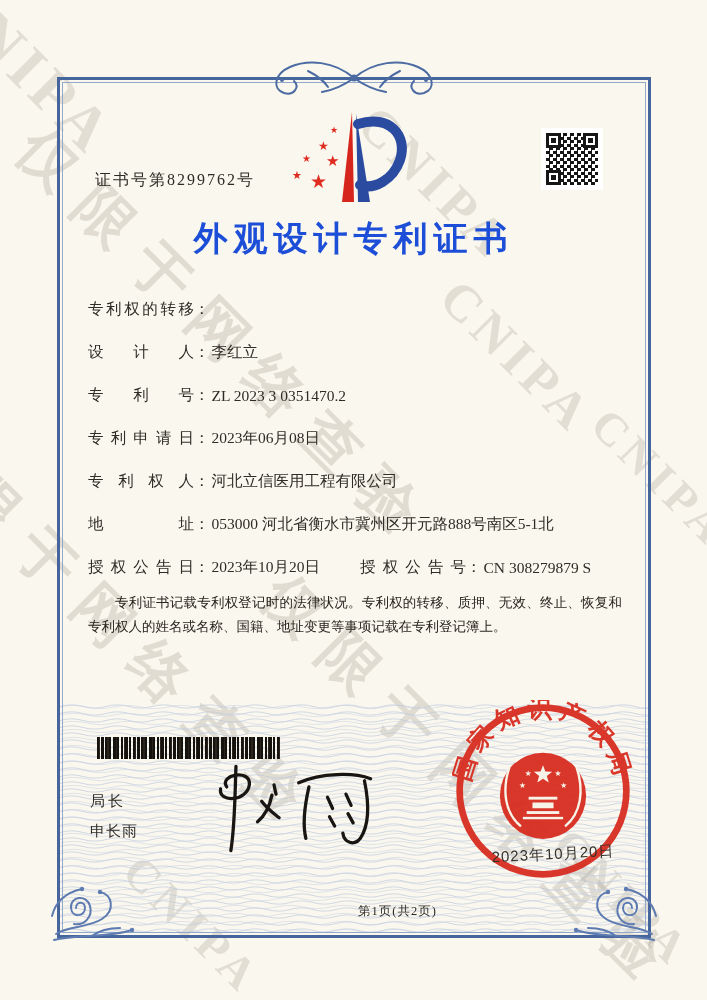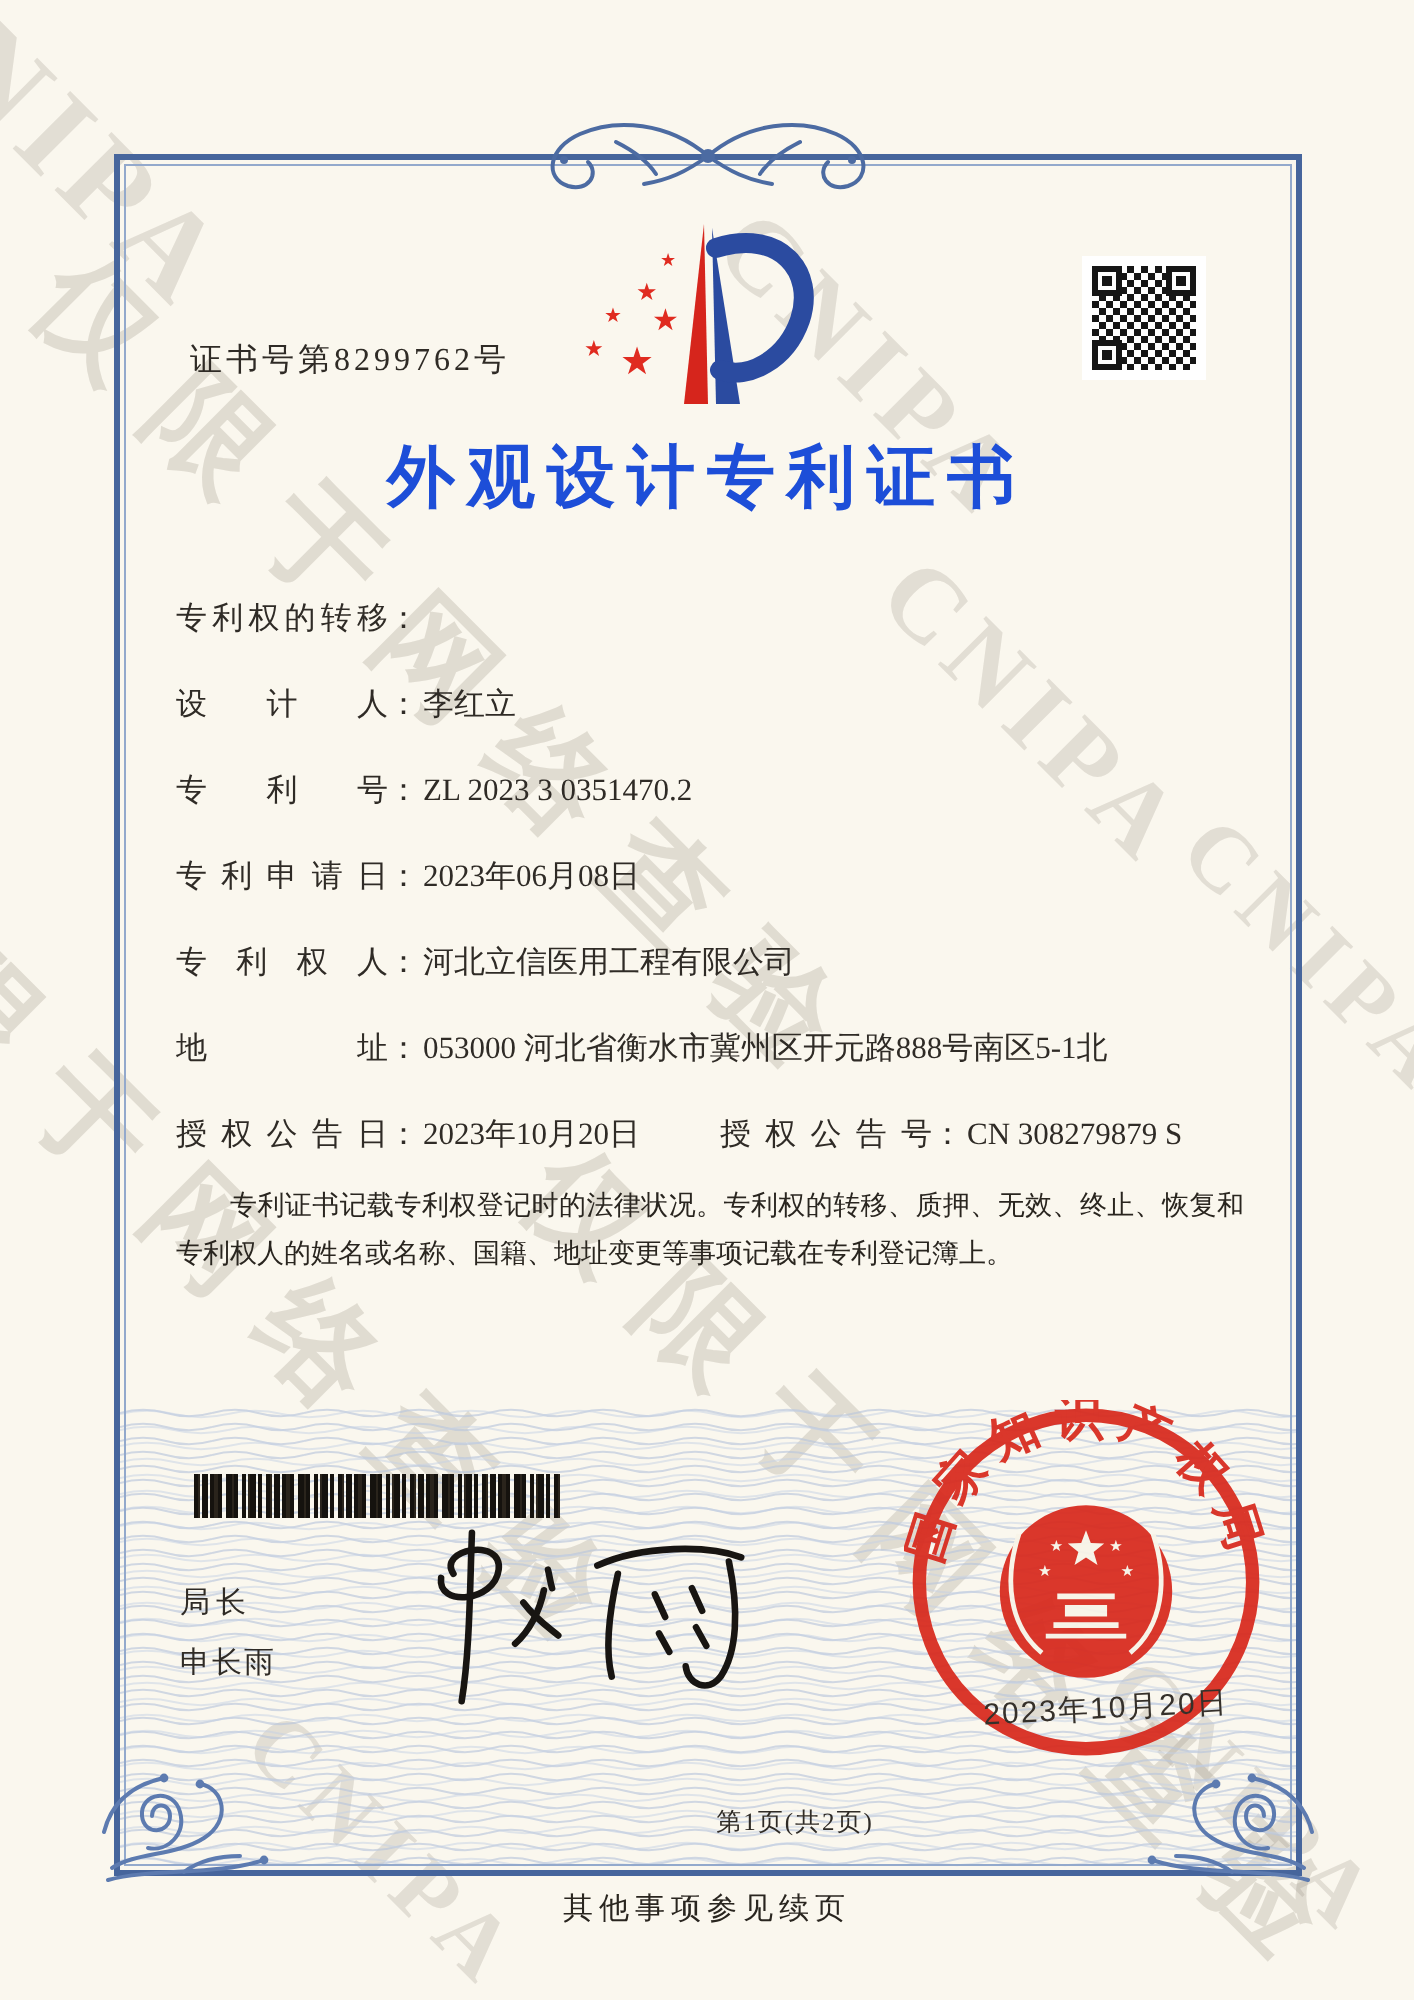--- a/index.html
+++ b/index.html
@@ -266,15 +266,14 @@
       <rect x="84" y="107" width="22" height="6" fill="#f8f4e8"></rect>
       <rect x="78" y="116" width="34" height="3" fill="#f8f4e8"></rect>
       <rect x="74" y="122" width="42" height="2.5" fill="#f8f4e8"></rect>
       <path d="M60 70 C 52 94 55 118 72 132" fill="none" stroke="#f8f4e8" stroke-width="2.5"></path>
       <path d="M130 70 C 138 94 135 118 118 132" fill="none" stroke="#f8f4e8" stroke-width="2.5"></path>
     </g>
   </svg>
   <div class="seal-date">2023年10月20日</div>
 
   <div class="page-note">第1页(共2页)</div>
-  <div class="continuation-note">其他事项参见续页</div>
 
 </div>
 
 </body></html>

